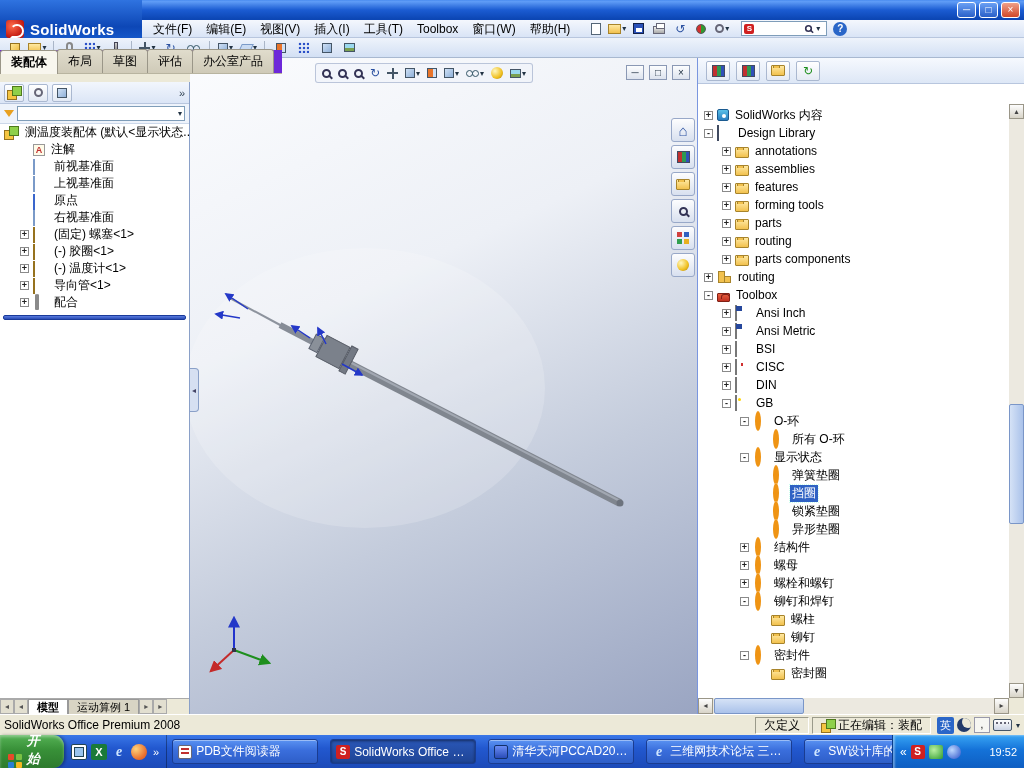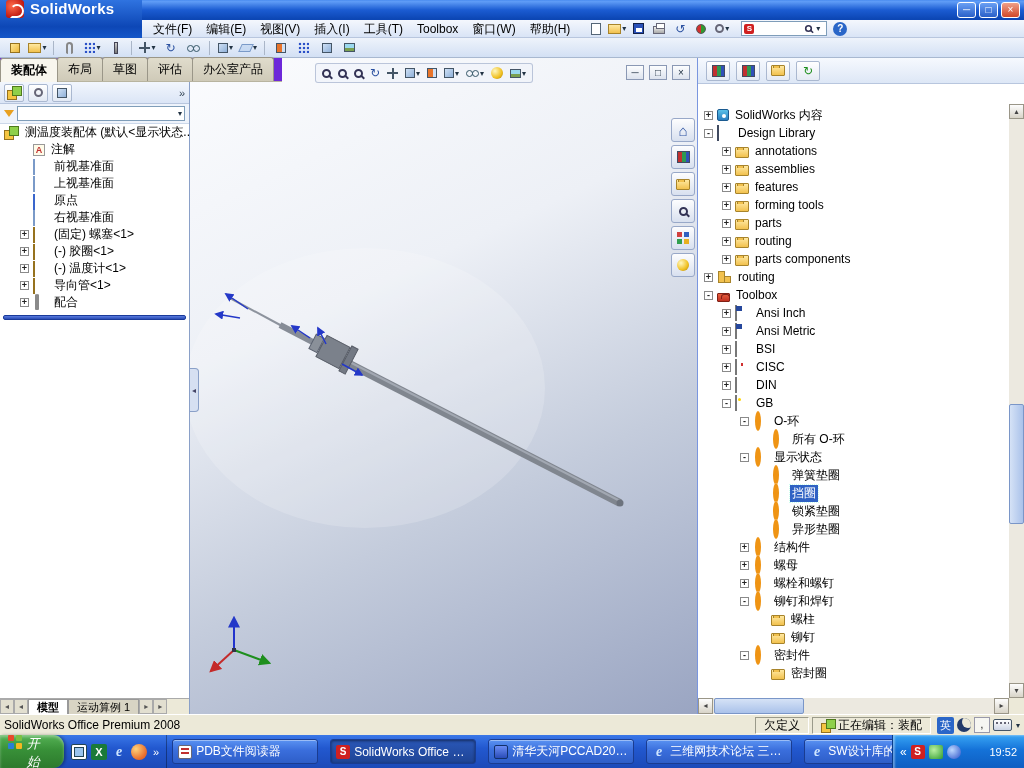--- a/index.html
+++ b/index.html
@@ -2,21 +2,21 @@
 <html><head>
 <meta charset="utf-8">
 <style>
 *{margin:0;padding:0;box-sizing:border-box}
 html,body{width:1024px;height:768px;overflow:hidden}
 body{font-family:"Liberation Sans","DejaVu Sans",sans-serif;font-size:12px;background:#ece9d8;position:relative;color:#000}
 #app{position:absolute;inset:0;width:1024px;height:768px;overflow:hidden}
 
 
 #titlebar{position:absolute;left:0;top:0;right:0;height:20px;background:linear-gradient(180deg,#4a8cf0 0%,#5f9cf6 8%,#1b5cd2 50%,#0c46b4 95%);display:flex;align-items:center;justify-content:flex-end;padding-right:4px;gap:3px}
-#branding{position:absolute;left:0;top:0;width:142px;height:38px;background:linear-gradient(180deg,#2f73e0,#0d47b6 70%,#1456c8);display:flex;align-items:flex-start;gap:6px;padding-left:6px;z-index:5}
+#branding{position:absolute;left:0;top:0;width:142px;height:38px;background:linear-gradient(180deg,#2f73e0,#0d47b6 70%,#1456c8);display:flex;align-items:flex-end;gap:6px;padding-left:6px;z-index:5}
 .swlogo{width:18px;height:18px;background:radial-gradient(circle at 6px 6px,#ff6a4a,#c01810 70%);border-radius:3px;position:relative}
 .swlogo::before{content:"";position:absolute;left:4px;top:4px;width:10px;height:10px;border:2px solid #fff;border-radius:50% 50% 50% 0;border-left-color:transparent}
 .brandtxt{color:#fff;font-weight:bold;font-size:15px;letter-spacing:.2px}
 .wbtn{width:19px;height:16px;border:1px solid #fff;border-radius:3px;background:linear-gradient(#6aa0f4,#2a60c8);color:#fff;font-size:10px;line-height:14px;text-align:center}
 .wbtn.close{background:linear-gradient(#f0a088,#d04828)}
 
 
 #menubar{position:absolute;left:0;top:20px;right:0;height:18px;background:linear-gradient(#f4f7fd,#d9e4f6);display:flex;align-items:center;padding-left:146px;border-bottom:1px solid #b8c6de}
 .menu{padding:0 7px;height:18px;line-height:18px;white-space:nowrap}
 .mtools{display:flex;align-items:center;gap:3px;margin-left:10px}
@@ -52,21 +52,21 @@
 .s-gl::after{content:"";position:absolute;right:0;top:0;width:5px;height:5px;border:1px solid #356;border-radius:50%}
 .s-plane{width:12px;height:8px;border:1px solid #7a9ac8;background:rgba(170,200,235,.45);transform:skewX(-25deg)}
 .s-half{width:10px;height:10px;border:1px solid #456;background:linear-gradient(90deg,#e8742a 0 5px,#cfe0f5 5px)}
 .s-ball{width:12px;height:12px;border-radius:50%;background:radial-gradient(circle at 4px 4px,#fff7c0,#f0c020 60%,#a07810)}
 .s-scene{width:11px;height:9px;border:1px solid #456;background:linear-gradient(#9ad8ee 0 4px,#7aa050 4px)}
 .s-mag{width:9px;height:9px;border:2px solid #335;border-radius:50%;position:relative}
 .s-mag::after{content:"";position:absolute;width:5px;height:2px;background:#335;transform:rotate(45deg);right:-4px;bottom:-2px}
 .s-bolt{width:4px;height:12px;background:linear-gradient(#ccc,#777);border:1px solid #445}
 
 
-#tabstrip{position:absolute;left:0;top:58px;width:282px;height:24px;background:#6d28d9;border-bottom:1px solid #b8b4a0;display:flex;align-items:flex-end;z-index:4}
+#tabstrip{position:absolute;left:0;top:50px;width:282px;height:24px;background:#6d28d9;border-bottom:1px solid #b8b4a0;display:flex;align-items:flex-end;z-index:4}
 .ctab{padding:3px 10px;border:1px solid #9a9688;border-bottom:0;border-radius:3px 3px 0 0;background:linear-gradient(#e0dccc,#cfcaB8);margin-right:-1px;white-space:nowrap}
 .ctab.act{background:#f8f6ee;font-weight:bold;position:relative;top:1px}
 
 
 #viewport{position:absolute;left:190px;top:58px;width:507px;height:656px;background:linear-gradient(155deg,#fbfcfe 0%,#edf0f6 35%,#c4ccdc 65%,#9aa5c2 100%);overflow:hidden}
 #vtb{position:absolute;left:125px;top:5px;height:20px;display:flex;align-items:center;gap:1px;background:rgba(238,242,250,.55);border:1px solid rgba(150,165,195,.6);border-radius:3px;padding:0 3px}
 .vb{height:18px;display:flex;align-items:center;justify-content:center;padding:0 3px}
 #dwb{position:absolute;right:7px;top:7px;display:flex;gap:5px}
 .dwbtn{width:18px;height:15px;border:1px solid #8a98b4;background:linear-gradient(#fcfdfe,#dde3ee);font-size:10px;line-height:13px;text-align:center;color:#234}
 #splitter{position:absolute;left:0;top:310px;width:9px;height:44px;background:#d6e0f2;border:1px solid #8aa0c8;border-left:0;border-radius:0 4px 4px 0;display:flex;align-items:center;justify-content:center;font-size:8px;color:#446}
@@ -149,21 +149,21 @@
 .ime{display:flex;align-items:center;gap:3px;margin-left:6px}
 .lang{width:17px;height:17px;background:#2a66c8;color:#fff;text-align:center;font-size:11px;line-height:17px;border-radius:2px}
 .moon{width:14px;height:14px;border-radius:50%;background:#223a6a;position:relative;overflow:hidden}
 .moon::before{content:"";position:absolute;left:5px;top:-2px;width:12px;height:12px;border-radius:50%;background:#ece9d8}
 .punct{width:16px;height:16px;border:1px solid #99a;background:#f6f6f2;text-align:center;line-height:14px;font-size:10px}
 .kb{width:19px;height:12px;border:1px solid #456;background:linear-gradient(#fff,#ccd4e4);border-radius:2px;position:relative}
 .kb::before{content:"";position:absolute;left:2px;top:2px;right:2px;height:2px;background:repeating-linear-gradient(90deg,#667 0 2px,transparent 2px 4px)}
 
 
 #taskbar{position:absolute;left:0;top:735px;right:0;height:33px;background:linear-gradient(#3a77e8,#2258cf 40%,#1c4ab8);display:flex;align-items:center}
-#startbtn{width:64px;height:33px;background:linear-gradient(#55b255,#389038 45%,#2d7a2d);border-radius:0 11px 11px 0;display:flex;align-items:flex-start;gap:5px;padding:0 12px 0 8px;color:#fff;font-weight:normal;font-style:italic;font-size:13px;box-shadow:inset 0 2px 3px rgba(255,255,255,.35),2px 0 3px rgba(0,0,0,.3)}
+#startbtn{width:64px;height:33px;background:linear-gradient(#55b255,#389038 45%,#2d7a2d);border-radius:0 11px 11px 0;display:flex;align-items:flex-end;gap:5px;padding:0 12px 0 8px;color:#fff;font-weight:bold;font-style:italic;font-size:13px;box-shadow:inset 0 2px 3px rgba(255,255,255,.35),2px 0 3px rgba(0,0,0,.3)}
 .wlogo{position:relative;width:14px;height:14px}
 .wlogo::before{content:"";position:absolute;left:0;top:0;width:6px;height:6px;background:#e84a2a;box-shadow:8px 0 #7ac143,0 8px #2a7fd4,8px 8px #f6b820;border-radius:1px}
 #ql{display:flex;align-items:center;gap:4px;padding:0 7px;border-right:1px solid rgba(0,0,0,.35);height:33px}
 .qi{width:16px;height:16px;border-radius:2px;position:relative}
 .q-desk{background:#fff;border:1px solid #245}
 .q-desk::before{content:"";position:absolute;left:2px;top:2px;width:8px;height:8px;background:#9ac4ee;border:1px solid #245}
 .q-x{background:#1a7a3a;color:#fff;font:bold 11px/16px "Liberation Sans",sans-serif;text-align:center}
 .q-ie{color:#cfe6ff;font:bold italic 14px/16px "Liberation Serif",serif;text-align:center}
 .q-mp{background:radial-gradient(circle at 5px 5px,#ffd27a,#e86a2a 70%);border-radius:50%}
 .qmore{color:#fff;font-size:11px;margin-left:2px}

